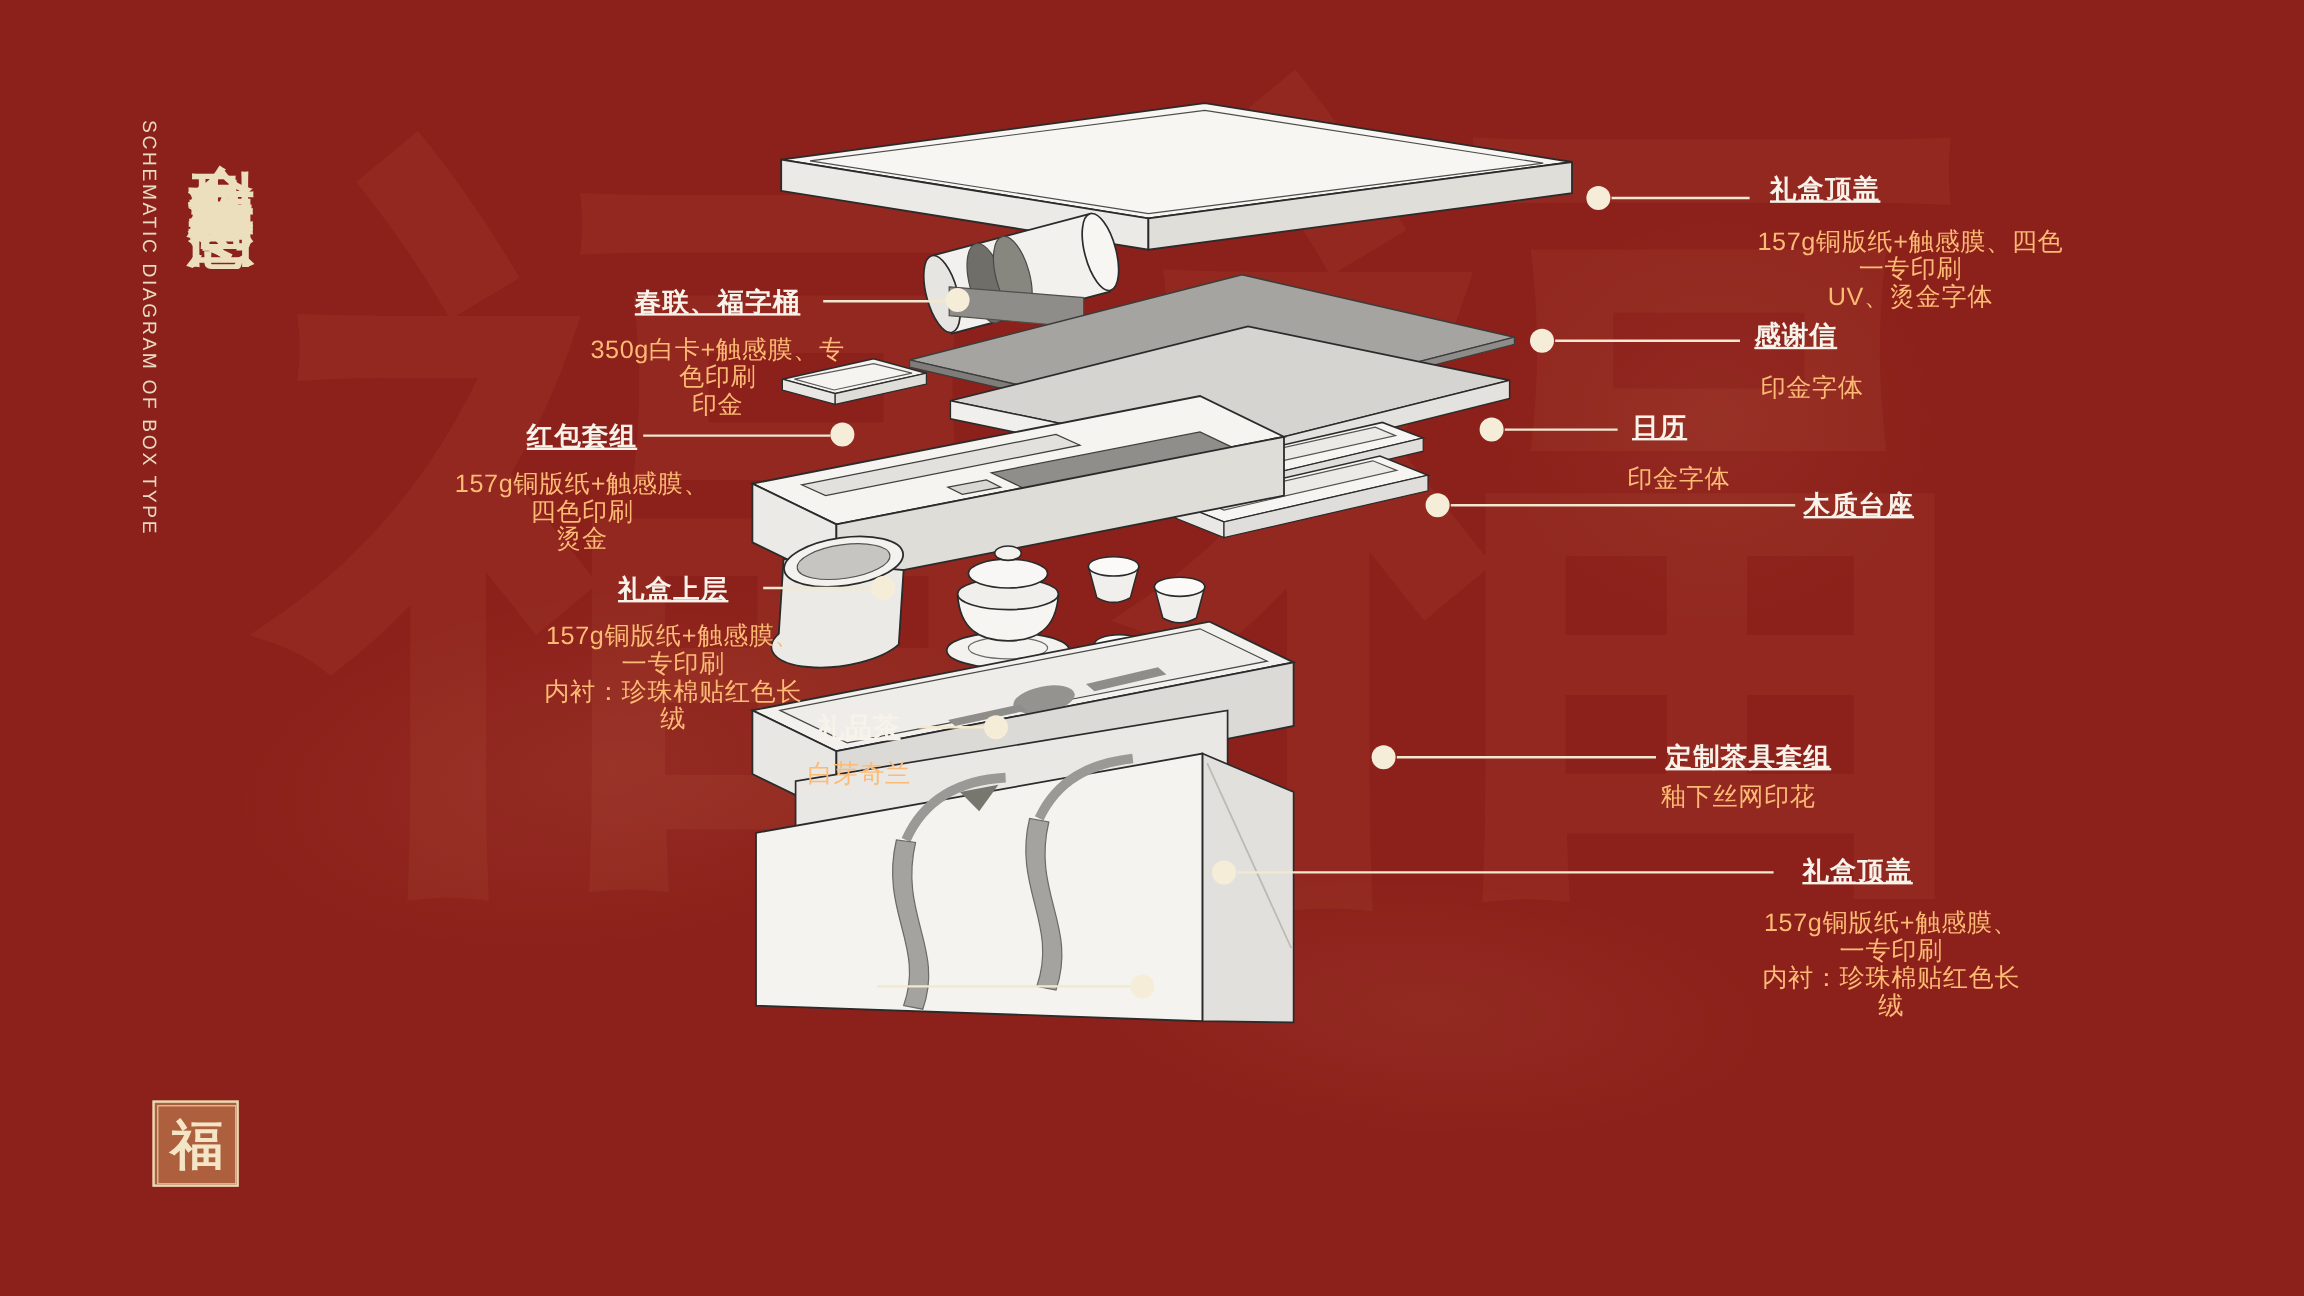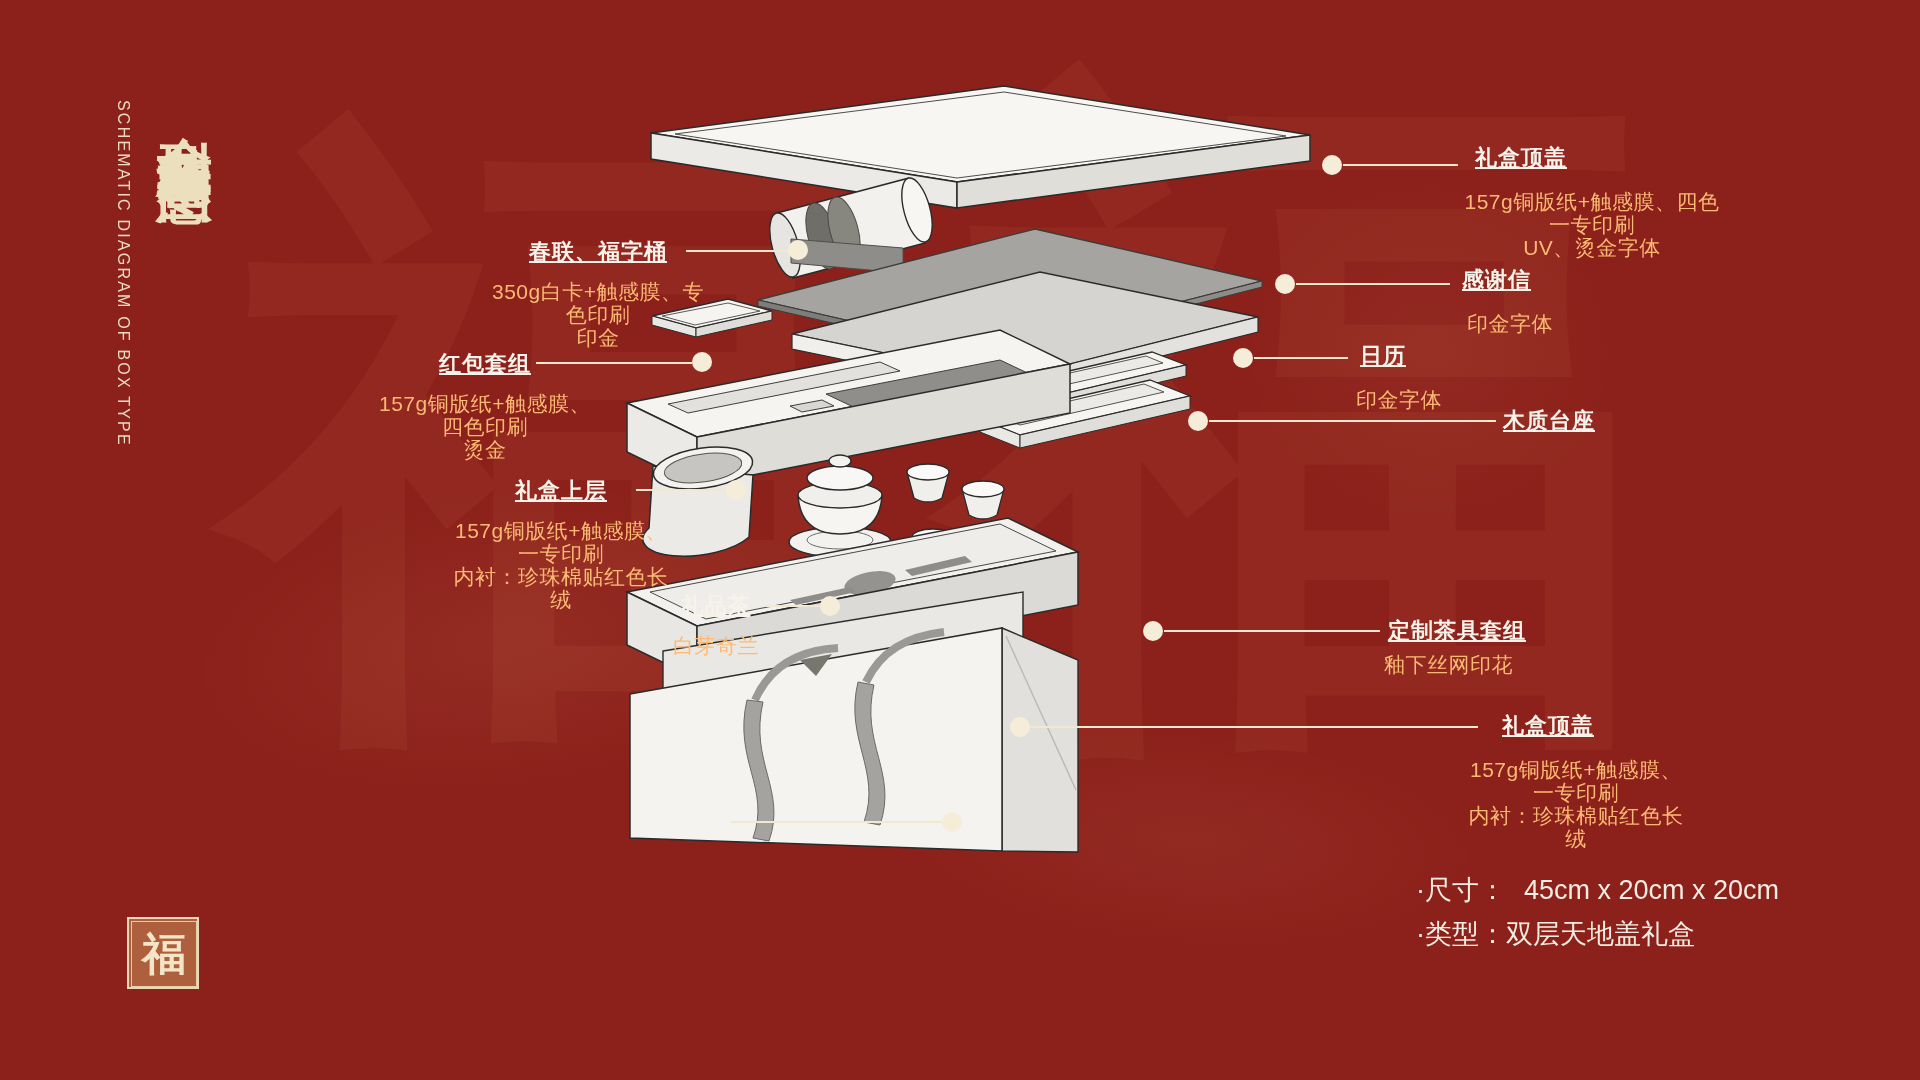--- a/index.html
+++ b/index.html
@@ -236,28 +236,20 @@
   <div class="lbl r al" style="left:1384px;top:619px;width:200px;">
     <div class="lt" style="padding-left:4px;">定制茶具套组</div>
     <div class="ld" style="margin-top:-10px;">釉下丝网印花</div>
   </div>
   <div class="lbl r" style="left:1465px;top:714px;width:222px;">
     <div class="lt" style="position:relative;left:-28px;">礼盒顶盖</div>
     <div class="ld">157g铜版纸+触感膜、一专印刷</div>
     <div class="ld">内衬：珍珠棉贴红色长绒</div>
   </div>
 
-  <div id="specs">
-    <div class="spec-line">
-      <span class="gap">·尺寸：</span><span>45cm x 20cm x 20cm</span>
-    </div>
-    <div class="spec-line">
-      <span>·类型：</span><span>双层天地盖礼盒</span>
-    </div>
-  </div>
 
   <div id="seal">
     <div class="inner">
       <span class="ch">福</span>
     </div>
   </div>
 
 </div>
 
 </body></html>

